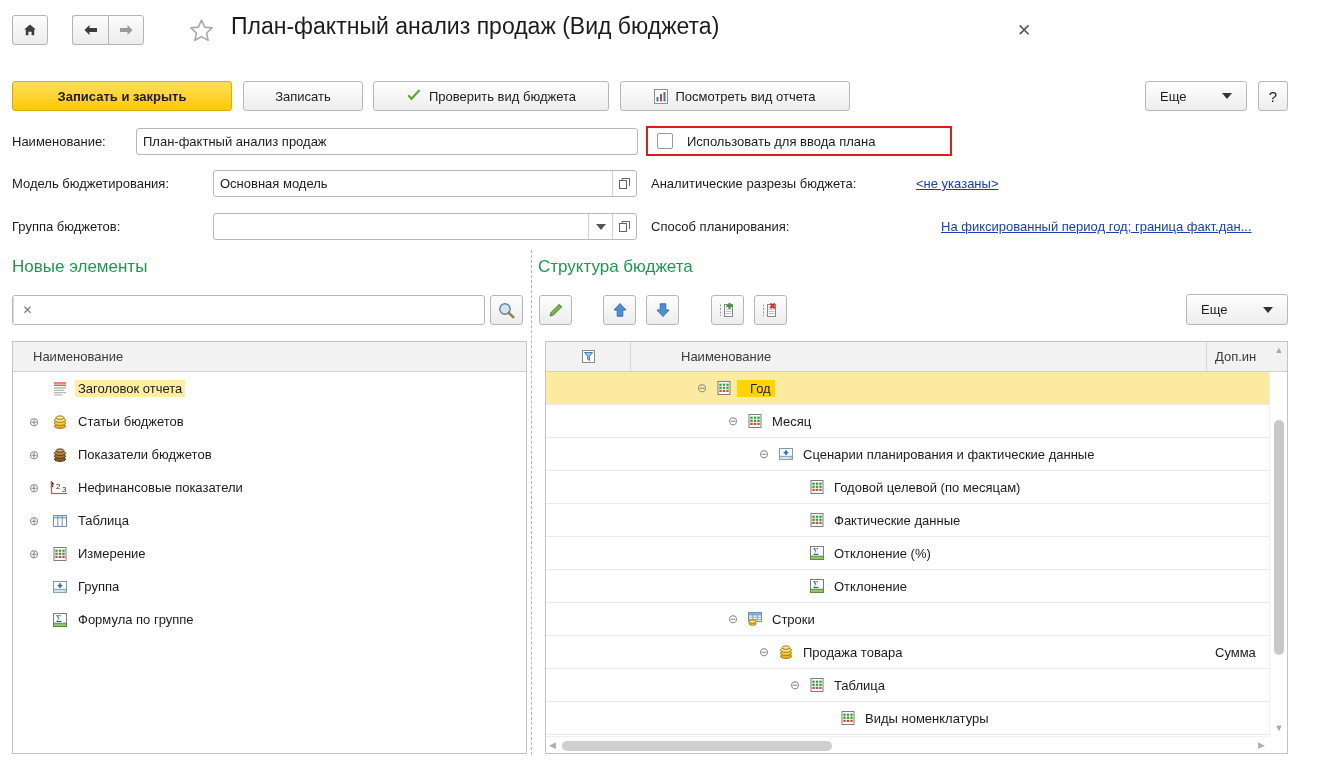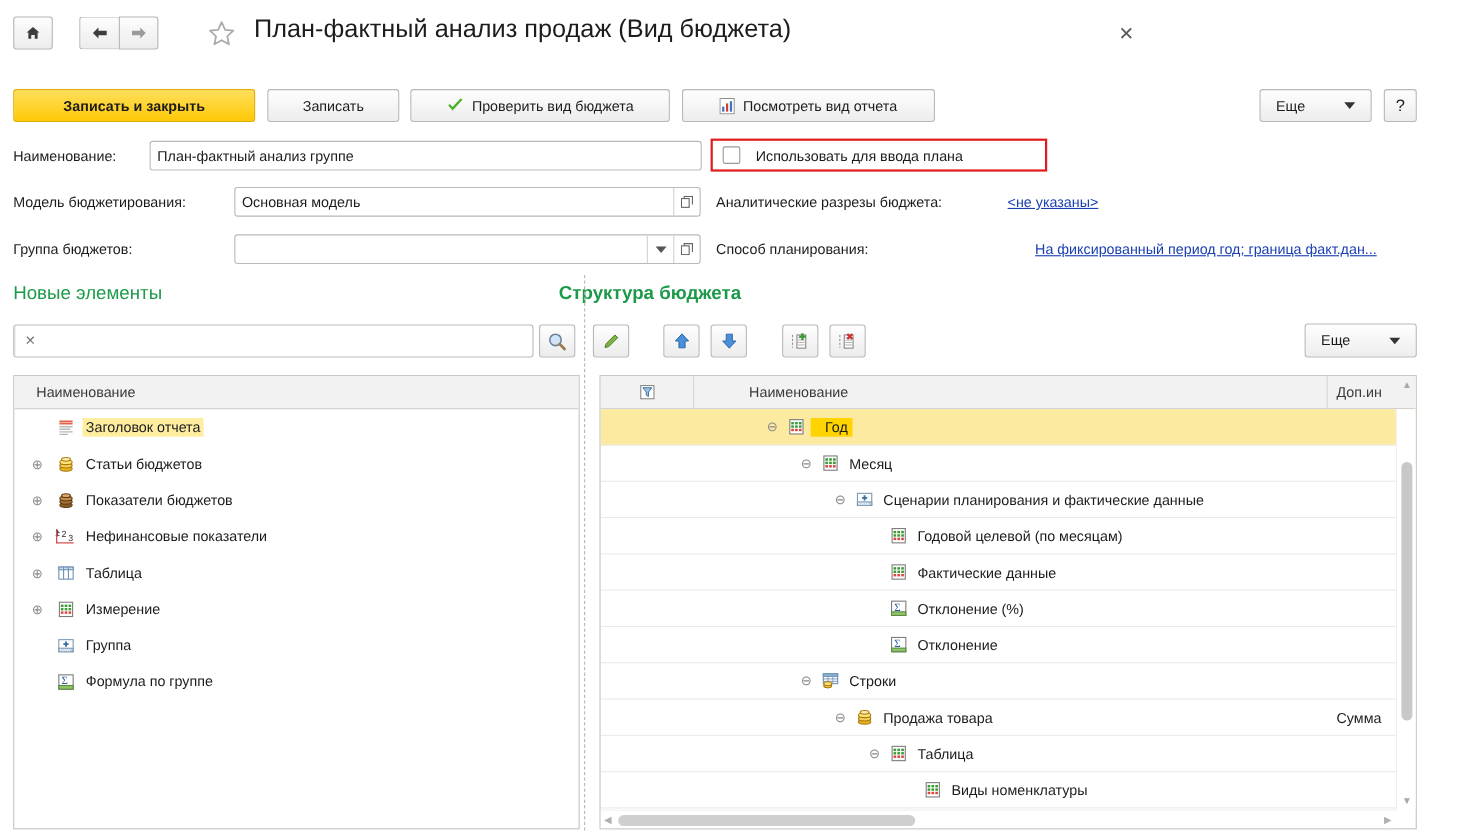--- a/index.html
+++ b/index.html
@@ -109,21 +109,21 @@
   #lbl-group  { left: 12px;  top: 219px; }
   #inp-group  { left: 213px; top: 213px; width: 424px; }
   #lbl-plan   { left: 651px; top: 219px; }
   #link-plan  { left: 941px; top: 219px; }
 
   
   .sect-head {
     position: absolute; font-size: 17px; color: #1c9a4a; white-space: nowrap;
   }
   #head-left  { left: 12px;  top: 257px; }
-  #head-right { left: 508px; top: 257px; font-weight: bold; }
+  #head-right { left: 538px; top: 257px; }
 
   
   #vdivider {
     position: absolute; left: 531px; top: 250px; width: 0; height: 505px;
     border-left: 1px dashed #b5b5b5;
   }
 
   
   #search-box {
     position: absolute; left: 12px; top: 295px; width: 473px; height: 30px;
@@ -318,21 +318,21 @@
     <span class="caret"></span>
   </div>
 
   <div id="btn-help" class="btn">
     <span>?</span>
   </div>
 </div>
 
 <div id="lbl-name" class="flabel">Наименование:</div>
 <div id="inp-name" class="finput">
-  <span class="txt">План-фактный анализ группе</span>
+  <span class="txt">План-фактный анализ продаж</span>
 </div>
 
 <div id="chk-wrap">
   <div id="chk-box"></div>
   <div id="chk-label">Использовать для ввода плана</div>
 </div>
 
 <div id="lbl-model" class="flabel">Модель бюджетирования:</div>
 <div id="inp-model" class="finput">
   <span class="txt">Основная модель</span>

